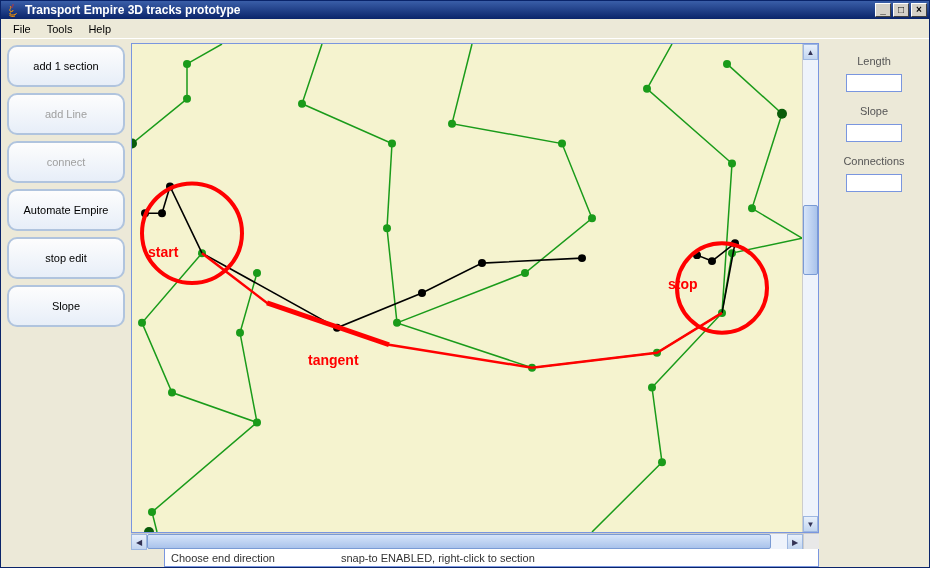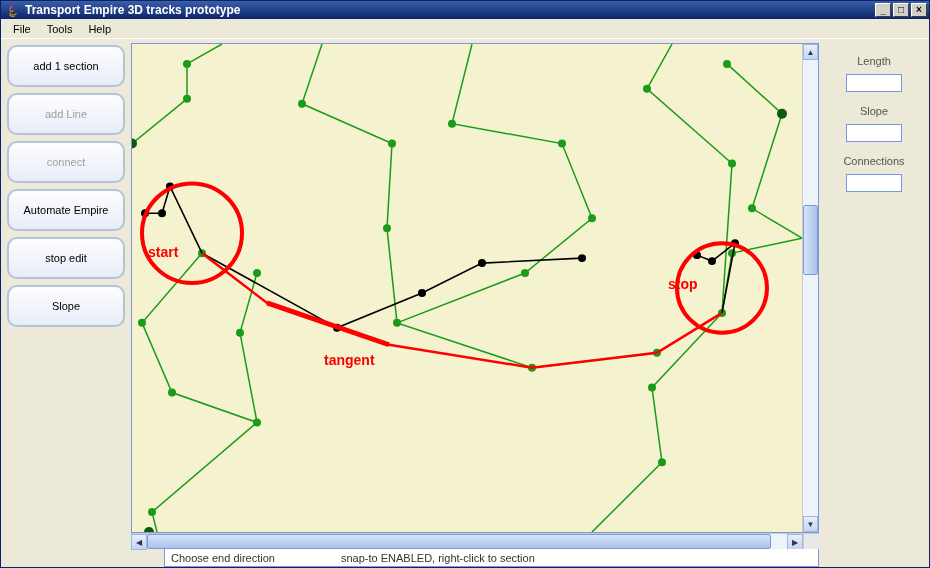--- a/index.html
+++ b/index.html
@@ -317,21 +317,21 @@
 
             <polyline points="70,210 135,260 257,302 400,325 525,310 590,270" stroke="#ff0000" stroke-width="2.5" fill="none"></polyline>
 
             <line x1="135" y1="260" x2="257" y2="302" stroke="#ff0000" stroke-width="5"></line>
 
             <circle cx="60" cy="190" r="50" stroke="#ff0000" stroke-width="4" fill="none"></circle>
             <circle cx="590" cy="245" r="45" stroke="#ff0000" stroke-width="4" fill="none"></circle>
           </svg>
           <div class="anno" style="left:16px; top:200px;">start</div>
           <div class="anno" style="left:536px; top:232px;">stop</div>
-          <div class="anno" style="left:192px; top:308px;">tangent</div>
+          <div class="anno" style="left:176px; top:308px;">tangent</div>
         </div>
         <div class="vscroll">
           <div class="sb-btn">▲</div>
           <div class="vtrack">
               <div class="vthumb"></div>
             </div>
           <div class="sb-btn">▼</div>
         </div>
       </div>
       <div class="hscroll">

